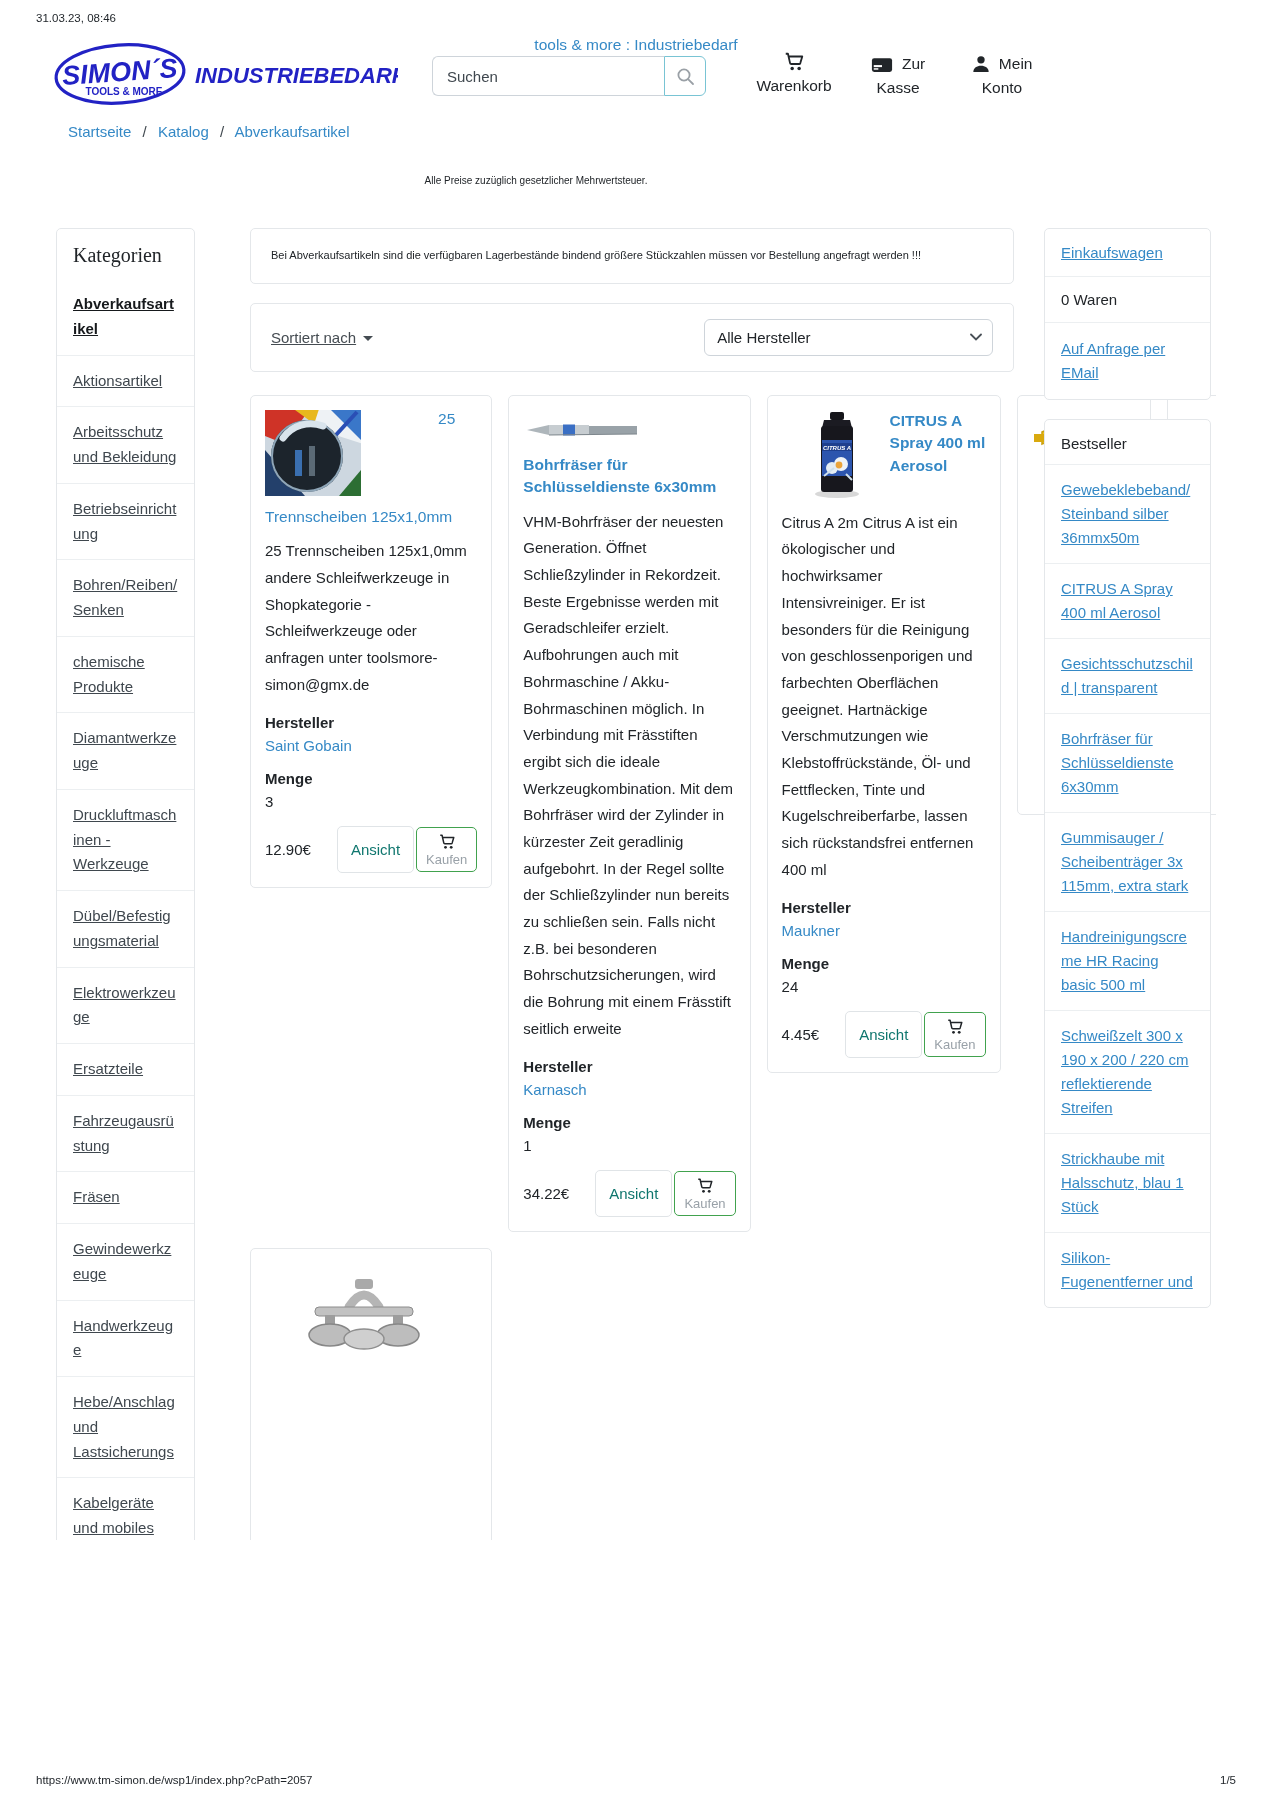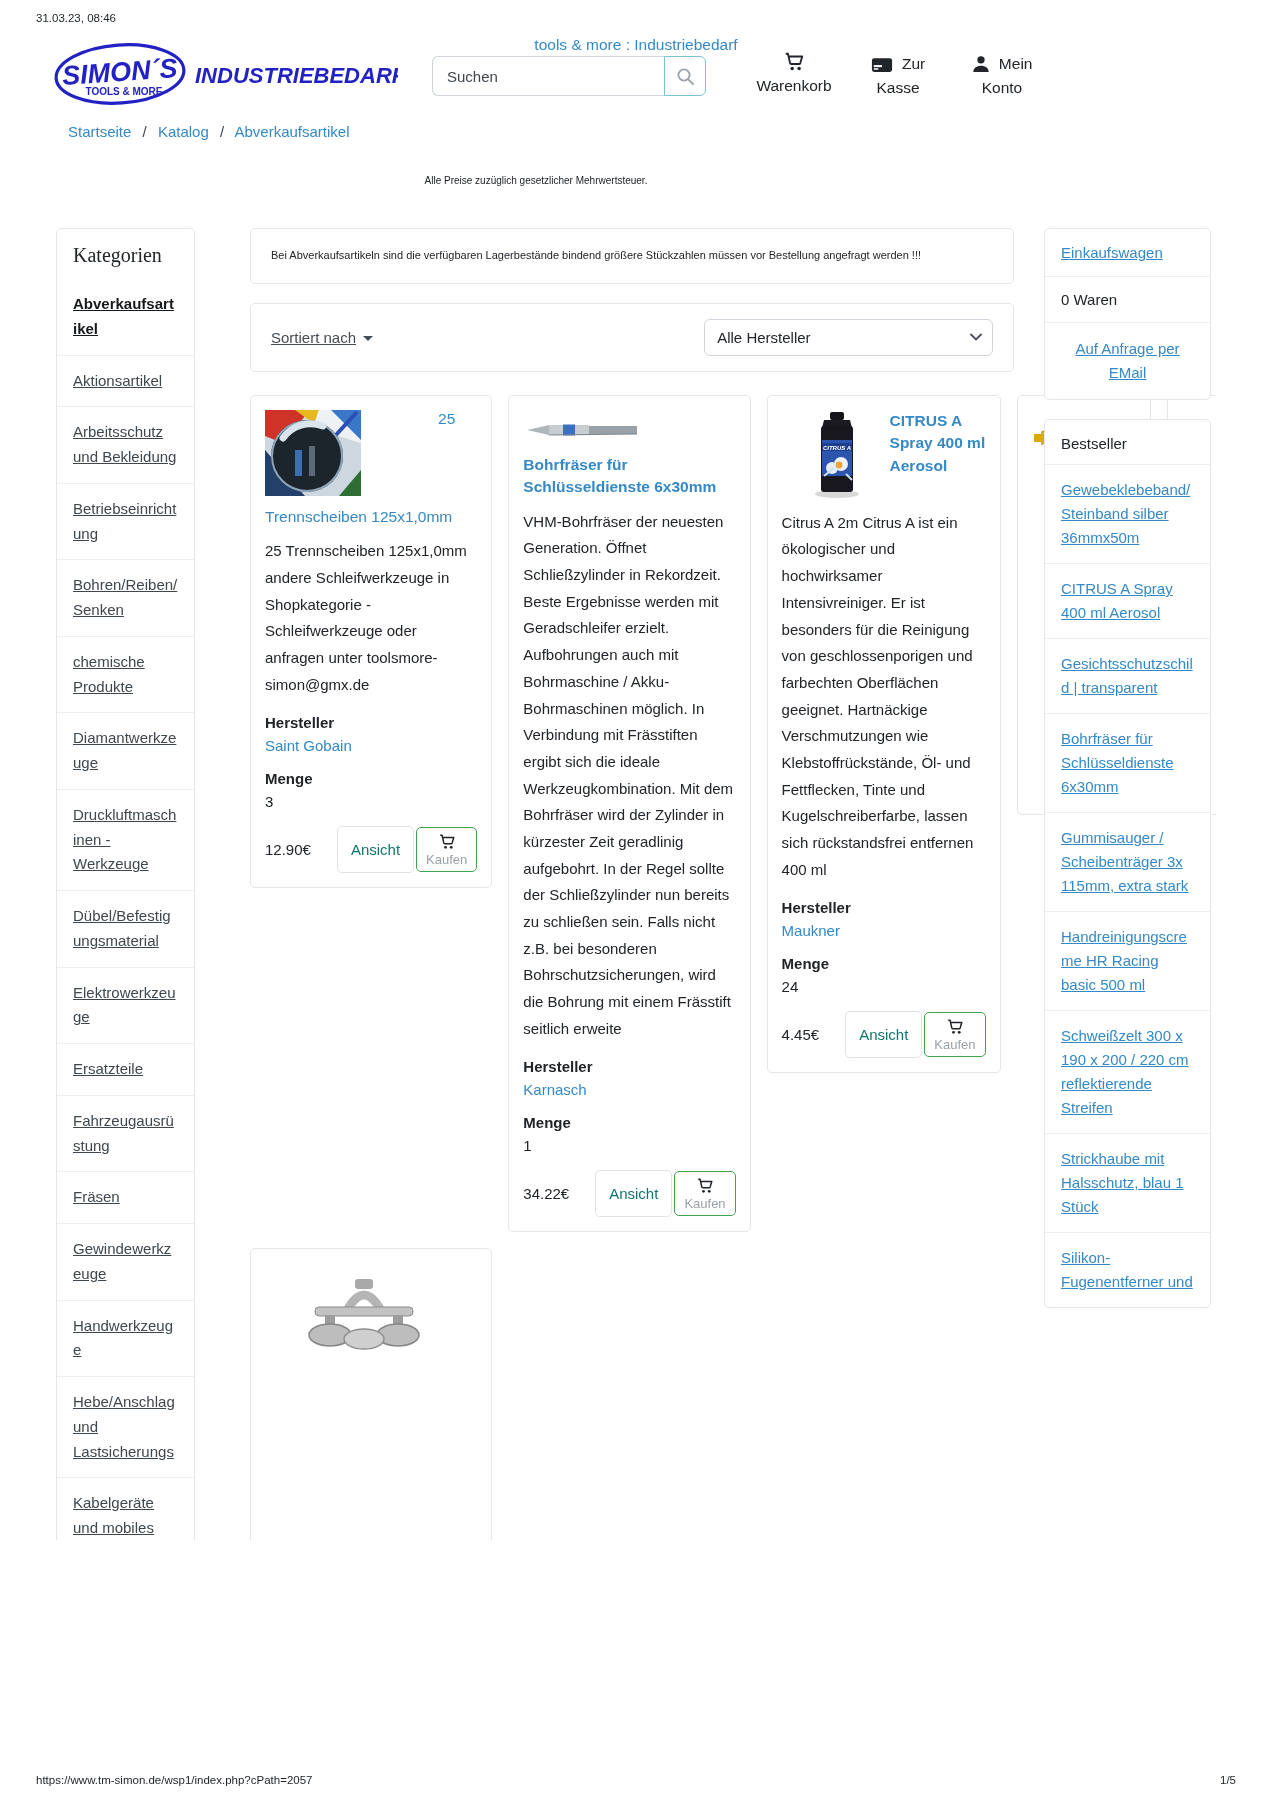--- a/index.html
+++ b/index.html
@@ -68,21 +68,21 @@
   .btn-view{border:1px solid #e0e4e7;border-radius:5px;background:#fff;color:#0f766e;
             font:15px "Liberation Sans",sans-serif;padding:14px 13px;margin-right:2px;}
   .btn-buy{border:1px solid #41a24e;border-radius:5px;background:#fff;padding:6px 9px 4px;
            display:flex;flex-direction:column;align-items:center;gap:2px;}
   .btn-buy span{font:13px "Liberation Sans",sans-serif;color:#99a1a8;}
   .imgpad{margin:6px 0 10px;}
   
   .rightcol{width:167px;flex:0 0 167px;margin-left:30px;}
   .cartbox a.title{display:block;padding:15px 16px;font-size:15px;color:#3589c6;text-decoration:underline;word-wrap:break-word;}
   .cartbox .sect{padding:14px 16px;border-top:1px solid #eceff1;font-size:15px;}
-  .cartbox a.req{display:block;text-align:center;color:#3589c6;text-decoration:underline;line-height:1.6;}
+  .cartbox a.req{display:block;text-align:left;color:#3589c6;text-decoration:underline;line-height:1.6;}
   .bestbox{margin-top:19px;}
   .best-head{padding:15px 16px 12px;font-size:15px;color:#212529;}
   .best{display:block;padding:13px 16px;font-size:15px;line-height:1.6;color:#3589c6;
         text-decoration:underline;border-top:1px solid #eceff1;word-wrap:break-word;}
 </style>
 </head>
 <body>
 
 <div class="page">
 

